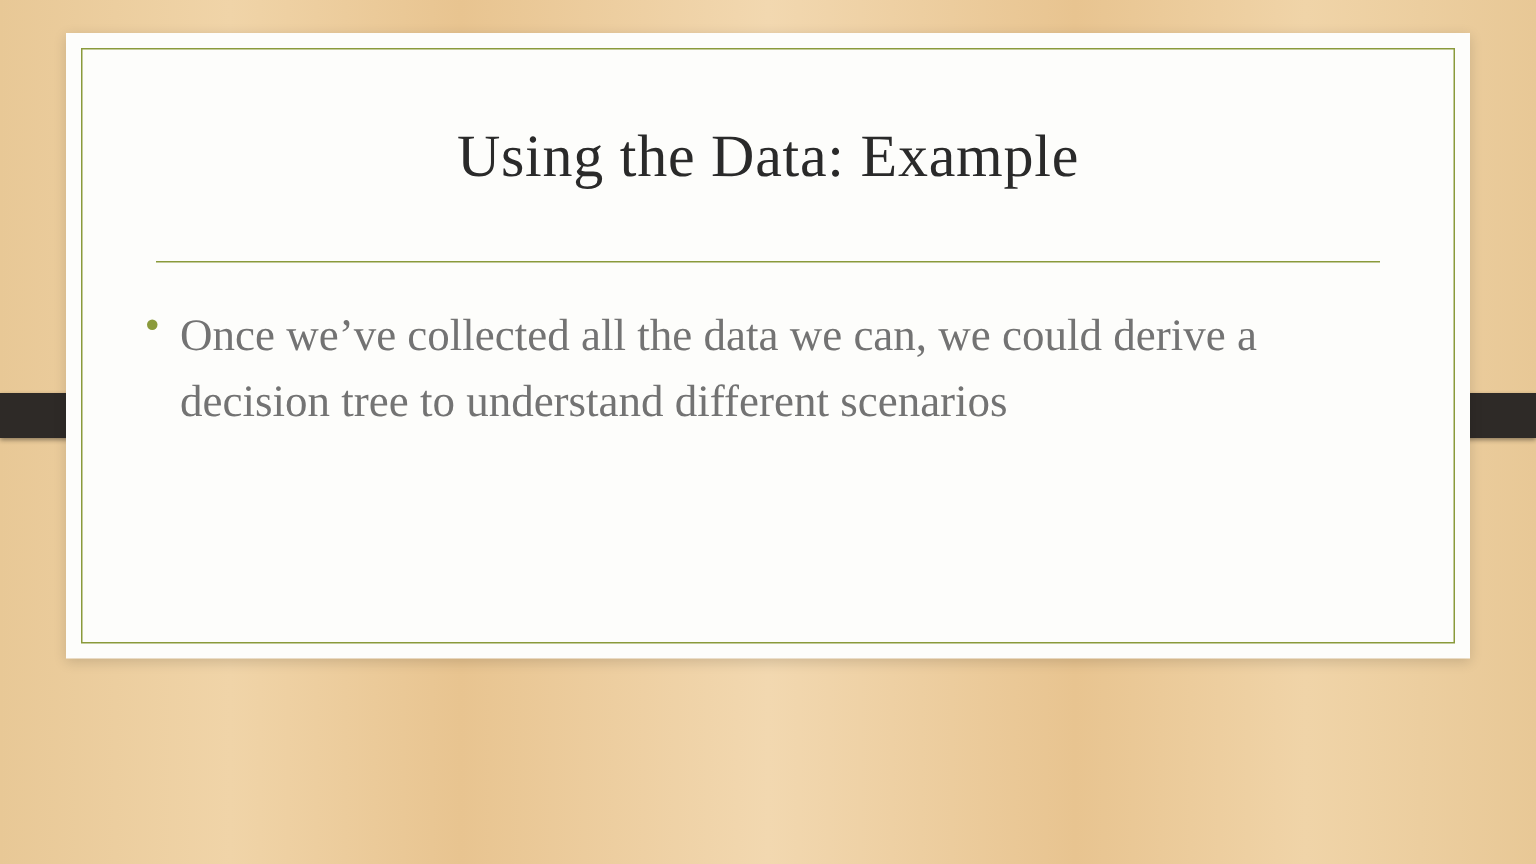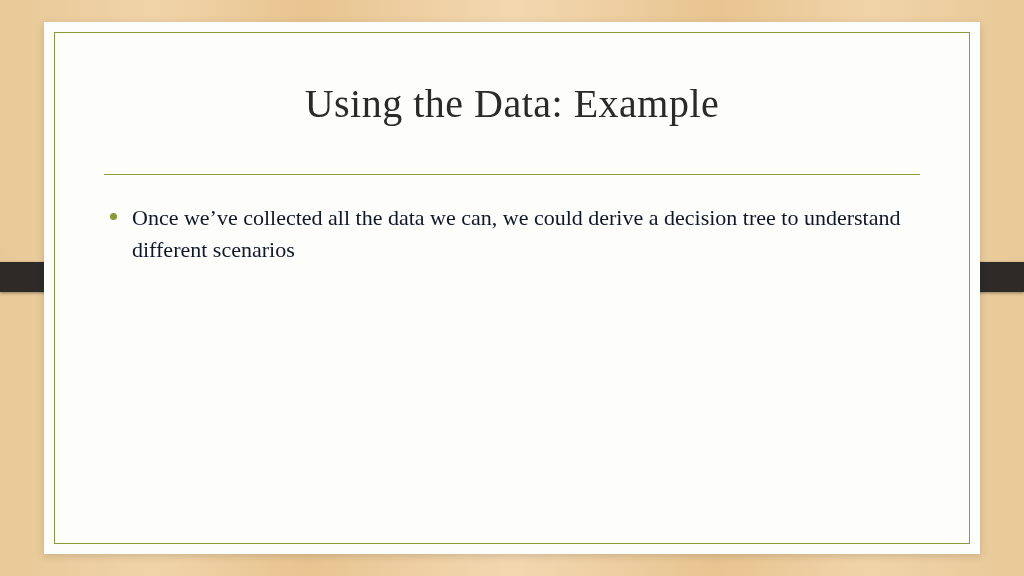--- a/index.html
+++ b/index.html
@@ -7,21 +7,21 @@
   body {
     background: linear-gradient(90deg, #e8c896 0%, #f0d4a8 15%, #e8c490 30%, #f2d8b0 50%, #e8c490 70%, #f0d4a8 85%, #e8c896 100%);
     font-family: Garamond, Georgia, 'Times New Roman', serif;
     position: relative;
   }
   .slide-outer {
     position: absolute;
     left: 44px;
     top: 22px;
     width: 936px;
-    height: 532px;
+    height: 417px;
     background: #fdfdfb;
     box-shadow: 0 2px 8px rgba(0,0,0,0.15);
   }
   .slide-inner-border {
     position: absolute;
     left: 10px;
     top: 10px;
     right: 10px;
     bottom: 10px;
     border: 1px solid #8a9a3b;
@@ -40,26 +40,26 @@
   .title-divider {
     position: absolute;
     left: 60px;
     right: 60px;
     top: 152px;
     height: 0;
     border-top: 1px solid #8a9a3b;
   }
   .body-area {
     position: absolute;
-    left: 88px;
+    left: 76px;
     right: 70px;
     top: 180px;
-    font-size: 22px;
+    font-size: 30px;
     line-height: 1.45;
-    color: #0f172a;
+    color: #737373;
   }
   .bullet-item {
     position: relative;
     padding-left: 0;
   }
   .bullet-dot {
     position: absolute;
     left: -22px;
     top: 11px;
     width: 7px;

